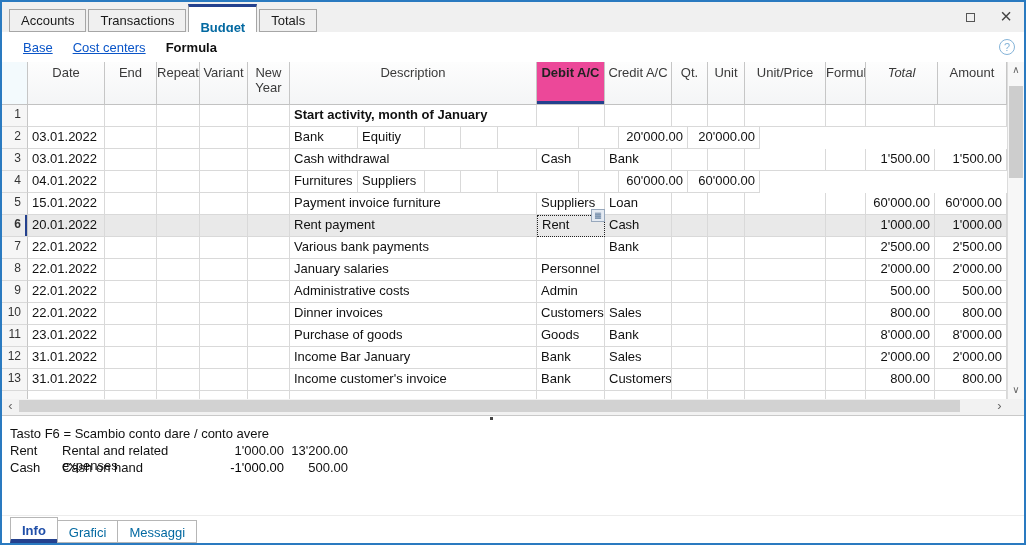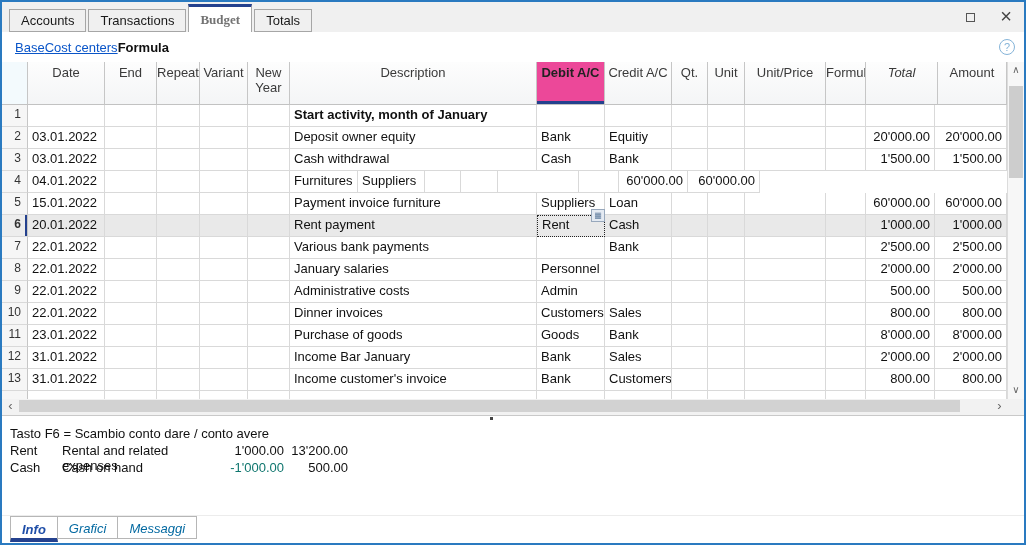--- a/index.html
+++ b/index.html
@@ -2,29 +2,29 @@
 <html><head>
 <meta charset="utf-8">
 <style>
   * { margin:0; padding:0; box-sizing:border-box; }
   body { background:#ffffff; font-family:"Liberation Sans", sans-serif; }
   .window { position:relative; width:1026px; height:545px; border:2px solid #2a7ac0; background:#fff; overflow:hidden; }
 
   
   .tabbar { position:absolute; top:0; left:0; right:0; height:30px; background:#f0f0f0; display:flex; align-items:flex-end; padding-left:7px; }
   .tab { height:23px; padding:3px 11px 0; border:1px solid #a6a6a6; background:#f0f0f0; font-size:13px; color:#1a1a1a; margin-right:2px; white-space:nowrap; cursor:default; }
-  .tab.active { height:28px; padding-top:5px; background:#fff; border-top:3px solid #24418e; border-bottom:none; color:#737373; font-weight:bold;font-family:Liberation Serif, serif; }
+  .tab.active { height:28px; padding-top:13px; background:#fff; border-top:3px solid #24418e; border-bottom:none; color:#0369a1; font-weight:bold; }
   .wincontrols { margin-left:auto; align-self:flex-start; display:flex; height:30px; }
   .wc { width:36px; height:30px; display:flex; align-items:center; justify-content:center; color:#444; }
   .wc.close { font-size:20px; font-weight:400; line-height:1; padding-bottom:2px; }
   .rsq { position:relative; width:9px; height:9px; border:1px solid #555; background:#f0f0f0; display:inline-block; }
   .rsq::before { content:""; position:absolute; top:-4px; left:3px; width:9px; height:9px; border:1px solid #555; z-index:-1; }
 
   
-  .linkbar { position:absolute; top:30px; left:4px; right:0; height:30px; background:#fff; display:flex; align-items:center; padding-left:9px; }
+  .linkbar { position:absolute; top:30px; left:12px; right:0; height:30px; background:#fff; display:flex; align-items:center; padding-left:9px; gap:20px; }
   .link { color:#0a55c8; font-size:13px; text-decoration:underline; cursor:pointer; }
   .formula-label { font-size:13px; font-weight:bold; color:#101010; }
   .help { position:absolute; right:9px; top:7px; width:16px; height:16px; border:1px solid #85b4d9; border-radius:50%; color:#85b4d9; font-size:11px; line-height:14px; text-align:center; }
 
   
   .gridwrap { position:absolute; top:60px; left:0; width:1022px; height:337px; display:flex; background:#fff; overflow:hidden; }
   .gridcols { width:1005px; }
   .thead { display:flex; height:43px; }
   .th { border-right:1px solid #c6c6c6; border-bottom:1px solid #c2c2c2; background:linear-gradient(#fdfdfd,#f4f5f6); font-size:13px; color:#3a3a3a; text-align:center; padding-top:3px; overflow:hidden; white-space:pre-line; }
   .th.c-num { background:#f3fafd; }
@@ -60,24 +60,24 @@
   .splitter .dot { position:absolute; left:488px; top:1px; width:3px; height:3px; background:#444; }
 
   
   .infopanel { position:absolute; top:420px; left:0; width:1022px; height:93px; background:#fff; padding:4px 0 0 8px; font-size:13px; color:#111; }
   .hint { height:17px; }
   .ip-row { display:flex; height:17px; }
   .ip-code { width:52px; }
   .ip-name { width:160px; }
   .ip-amount { width:62px; text-align:right; }
   .ip-balance { width:64px; text-align:right; }
-  .neg { color:#0f766e;text-align:right; }
-
-  
-  .bottombar { position:absolute; top:513px; left:0; width:1022px; height:28px; background:#fff; border-top:1px solid #ececec; display:flex; padding-left:8px;font-style:italic; }
+  .neg { color:#000000;text-align:right; }
+
+  
+  .bottombar { position:absolute; top:513px; left:0; width:1022px; height:28px; background:#fff; border-top:1px solid #ececec; display:flex; align-items:flex-end; padding-left:8px; }
   .btab { height:23px; padding:4px 11px 0; border:1px solid #b6b6b6; background:#fff; font-size:13px; color:#0369a1; margin-right:-1px; }
   .btab.active { color:#1f4ea8; font-weight:bold; height:26px; padding-top:5px; border-bottom:4px solid #24418e; }
 </style>
 </head>
 <body>
 
 <div class="window">
 
   <div class="tabbar">
     <div class="tab">Accounts</div>
@@ -136,21 +136,20 @@
             <div class="cell c-amount num"></div>
             <div class="cell c-total num"></div>
           </div>
           <div class="trow">
             <div class="cell c-num">2</div>
             <div class="cell c-date">03.01.2022</div>
             <div class="cell c-end"></div>
             <div class="cell c-repeat"></div>
             <div class="cell c-variant"></div>
             <div class="cell c-newyear"></div>
-            <div class="cell c-desc">Deposit owner equity</div>
             <div class="cell c-debit">Bank</div>
             <div class="cell c-credit">Equitiy</div>
             <div class="cell c-qt"></div>
             <div class="cell c-unit"></div>
             <div class="cell c-unitprice"></div>
             <div class="cell c-formula"></div>
             <div class="cell c-amount num">20'000.00</div>
             <div class="cell c-total num">20'000.00</div>
           </div>
           <div class="trow">

